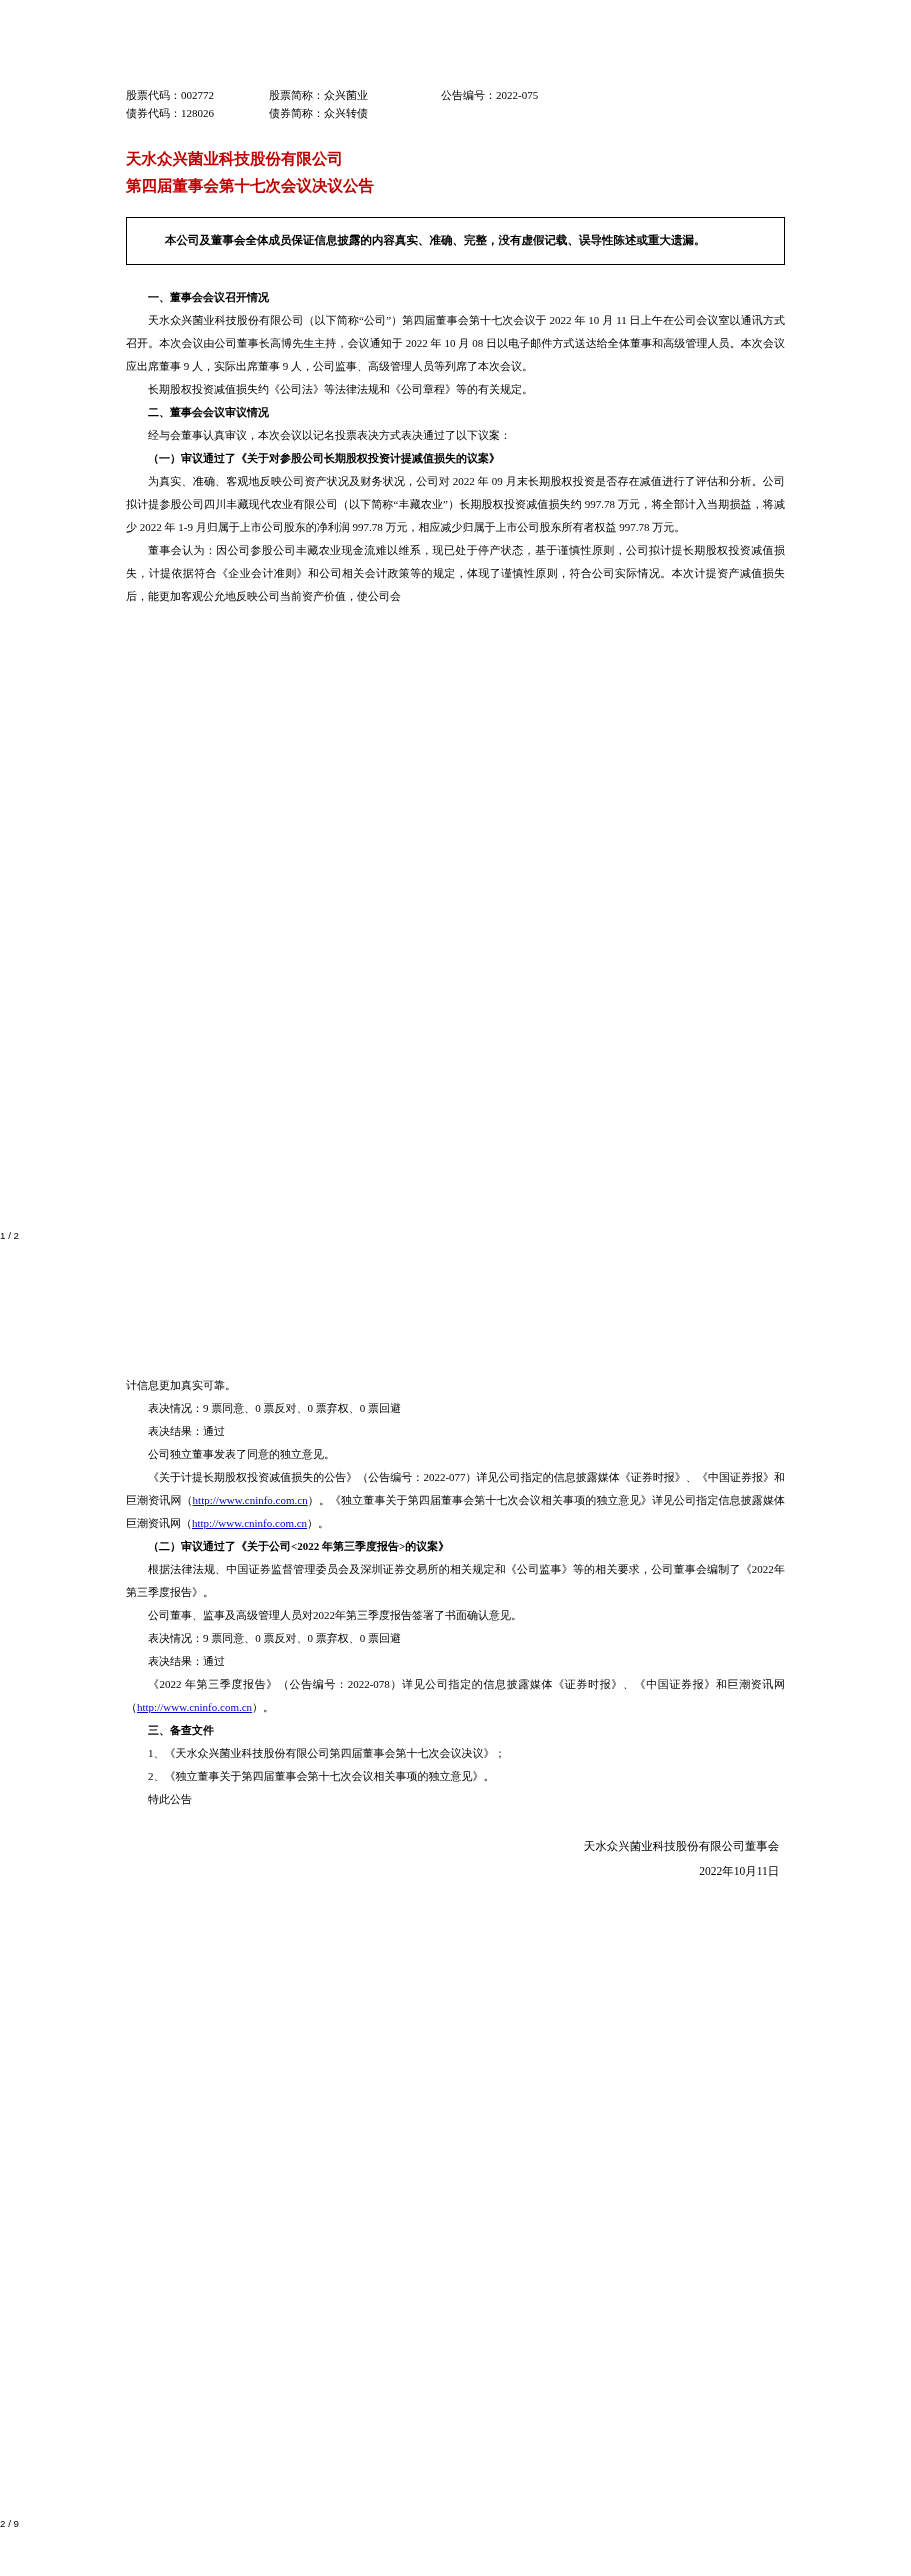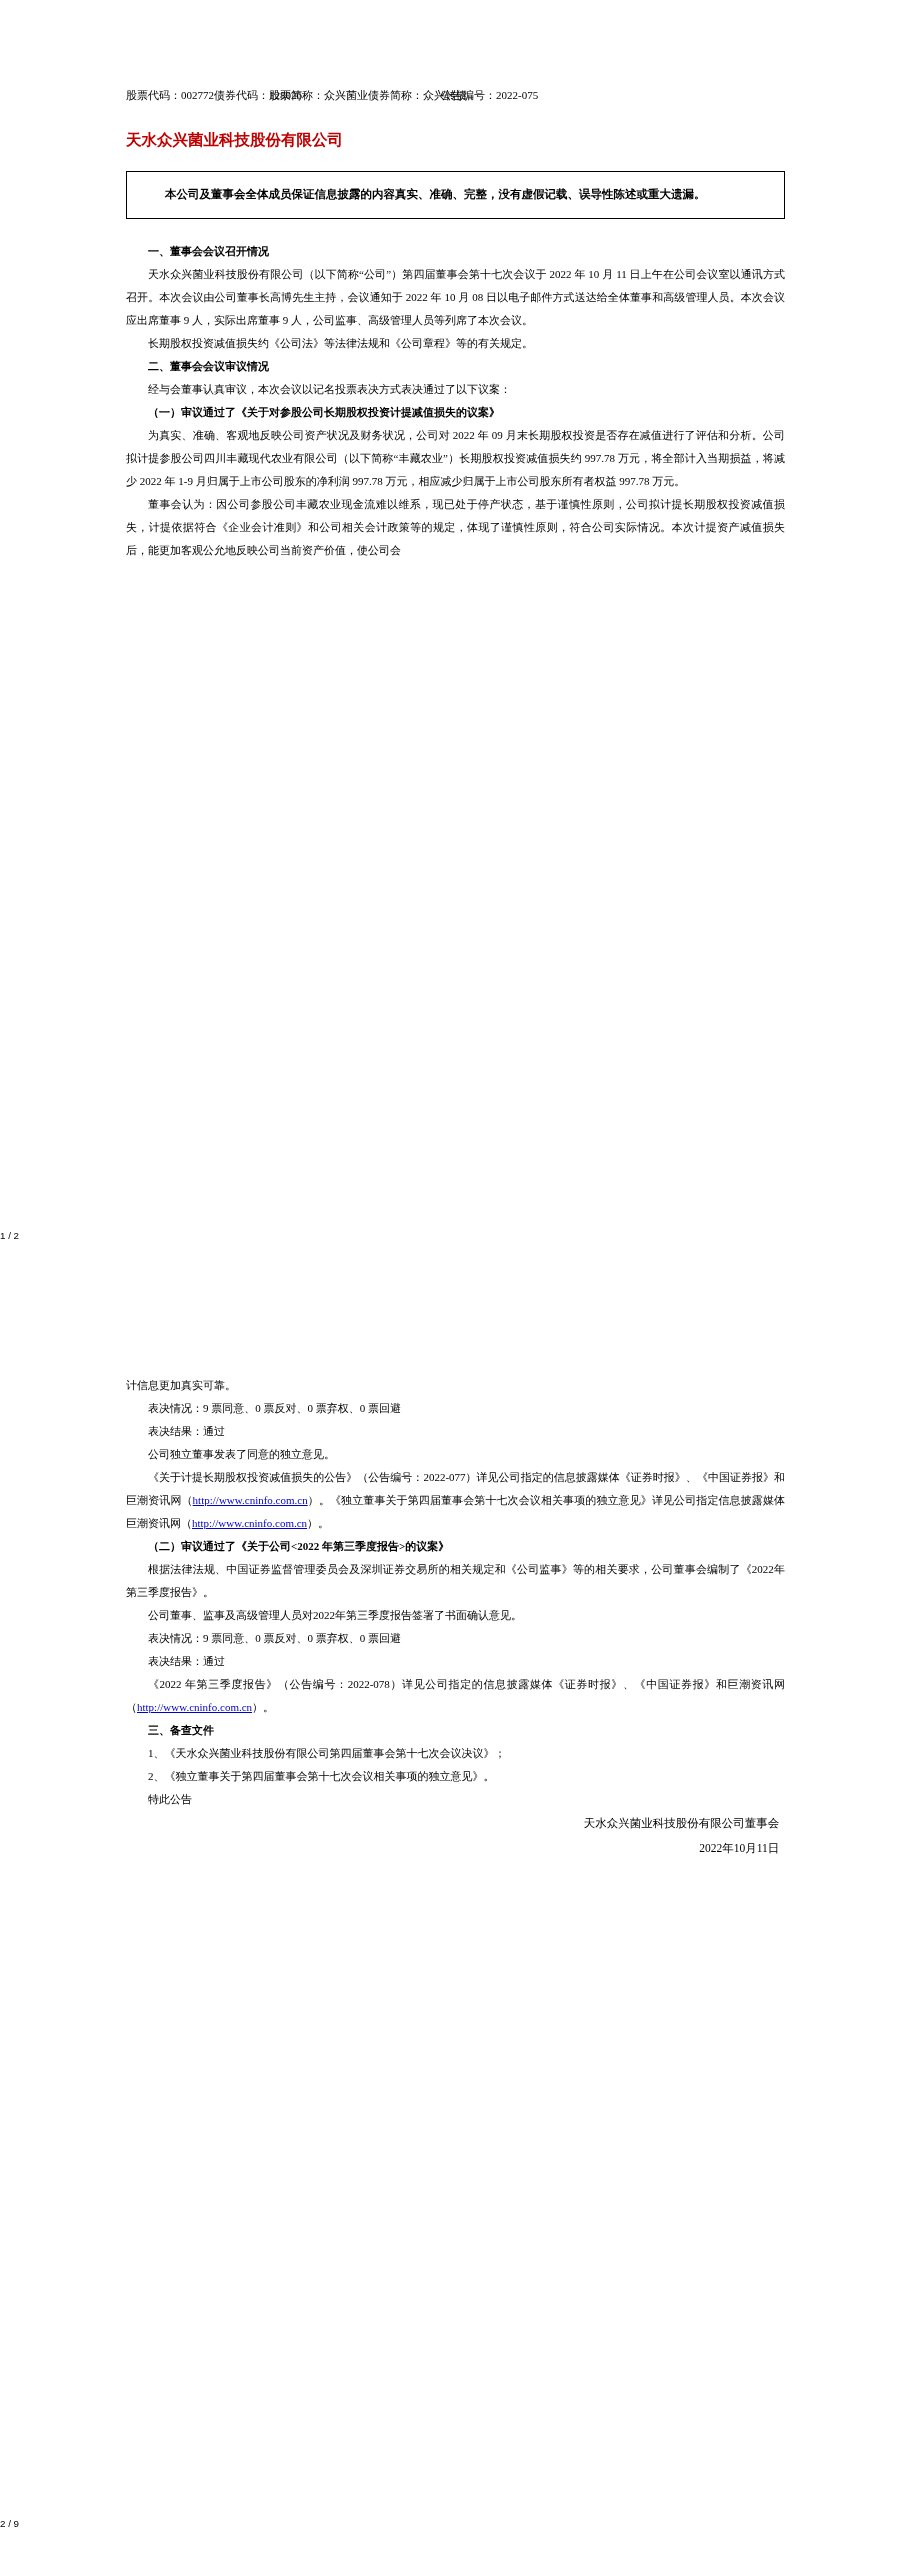--- a/index.html
+++ b/index.html
@@ -23,21 +23,21 @@
   
   .code-block {
     display: flex;
     font-size: 11px;
     line-height: 18.4px;
     color: #000;
     margin-bottom: 5.7px;
   }
   .code-col {
     display: flex;
-    flex-direction: row;
+    flex-direction: column;
   }
   .code-col-1 { width: 143px; }
   .code-col-2 { width: 172px; }
   .code-col-3 { width: 172px; text-align: left; }
   .code-line { white-space: nowrap; }
 
   
   .doc-title {
     text-align: left;
     color: #c00000;
@@ -89,20 +89,21 @@
     right: 0;
     bottom: 47px;
     text-align: left;
     font-size: 9.8px;
     font-weight: normal;
     font-family: "Liberation Sans", sans-serif;
     color: #000;
   }
 
   .sign {
+    margin-top: 23px;
     font-size: 11.5px;
     line-height: 25px;
     text-align: right;
     padding-right: 5.7px;
   }
   .sign div { }
 </style>
 </head>
 <body>
 
@@ -117,20 +118,21 @@
       <span class="code-line">股票简称：众兴菌业</span>
       <span class="code-line">债券简称：众兴转债</span>
     </div>
     <div class="code-col code-col-3">
       <span class="code-line">公告编号：2022-075</span>
     </div>
   </div>
 
   <div class="doc-title">
     <span class="t2">天水众兴菌业科技股份有限公司</span>
+    <span class="t2">第四届董事会第十七次会议决议公告</span>
   </div>
 
   <div class="notice-box">
     <p class="indent2">本公司及董事会全体成员保证信息披露的内容真实、准确、完整，没有虚假记载、误导性陈述或重大遗漏。</p>
   </div>
 
   <div class="body">
     <p class="h">一、董事会会议召开情况</p>
     <p>天水众兴菌业科技股份有限公司（以下简称“公司”）第四届董事会第十七次会议于 2022 年 10 月 11 日上午在公司会议室以通讯方式召开。本次会议由公司董事长高博先生主持，会议通知于 2022 年 10 月 08 日以电子邮件方式送达给全体董事和高级管理人员。本次会议应出席董事 9 人，实际出席董事 9 人，公司监事、高级管理人员等列席了本次会议。</p>
     <p>长期股权投资减值损失约《公司法》等法律法规和《公司章程》等的有关规定。</p>

